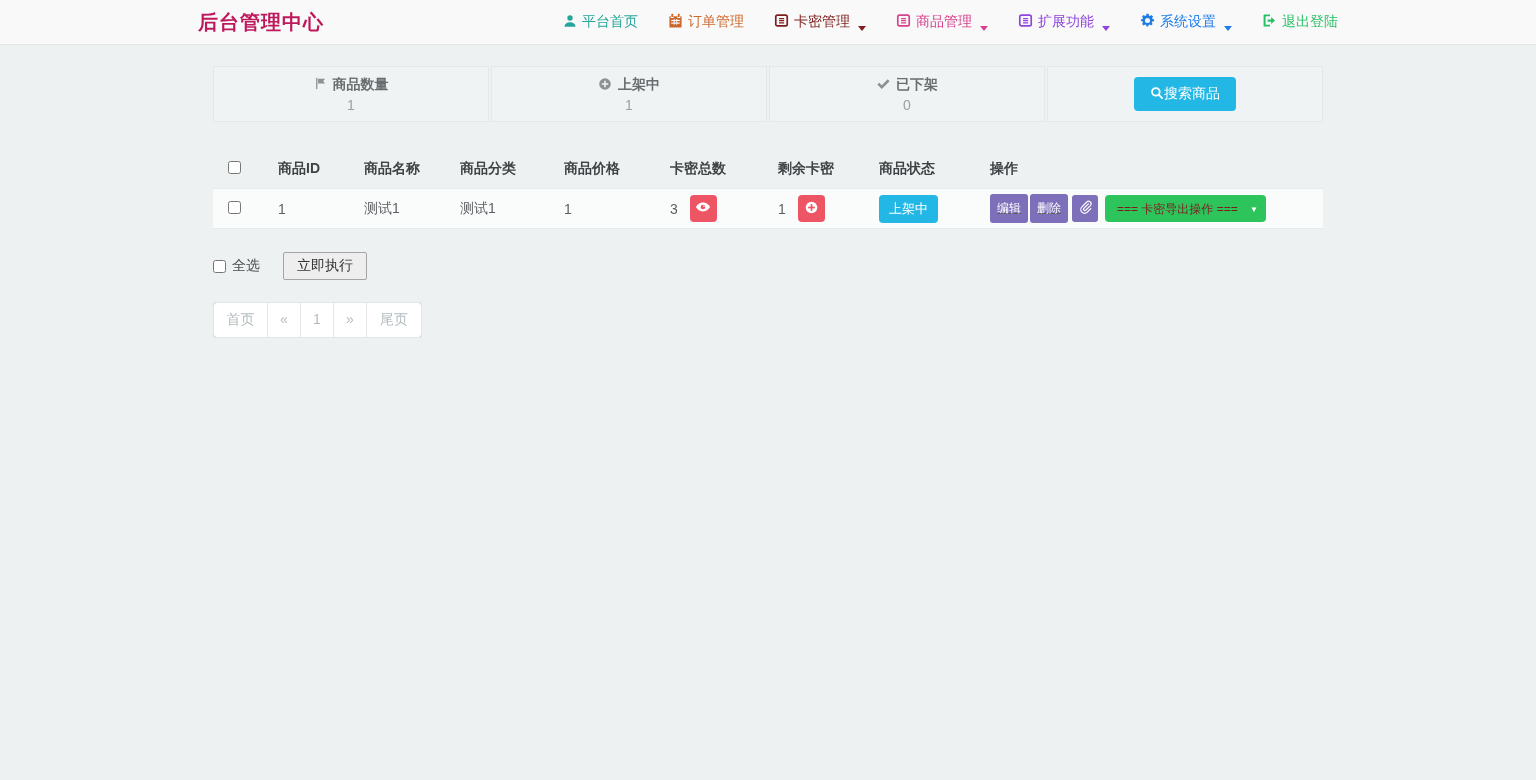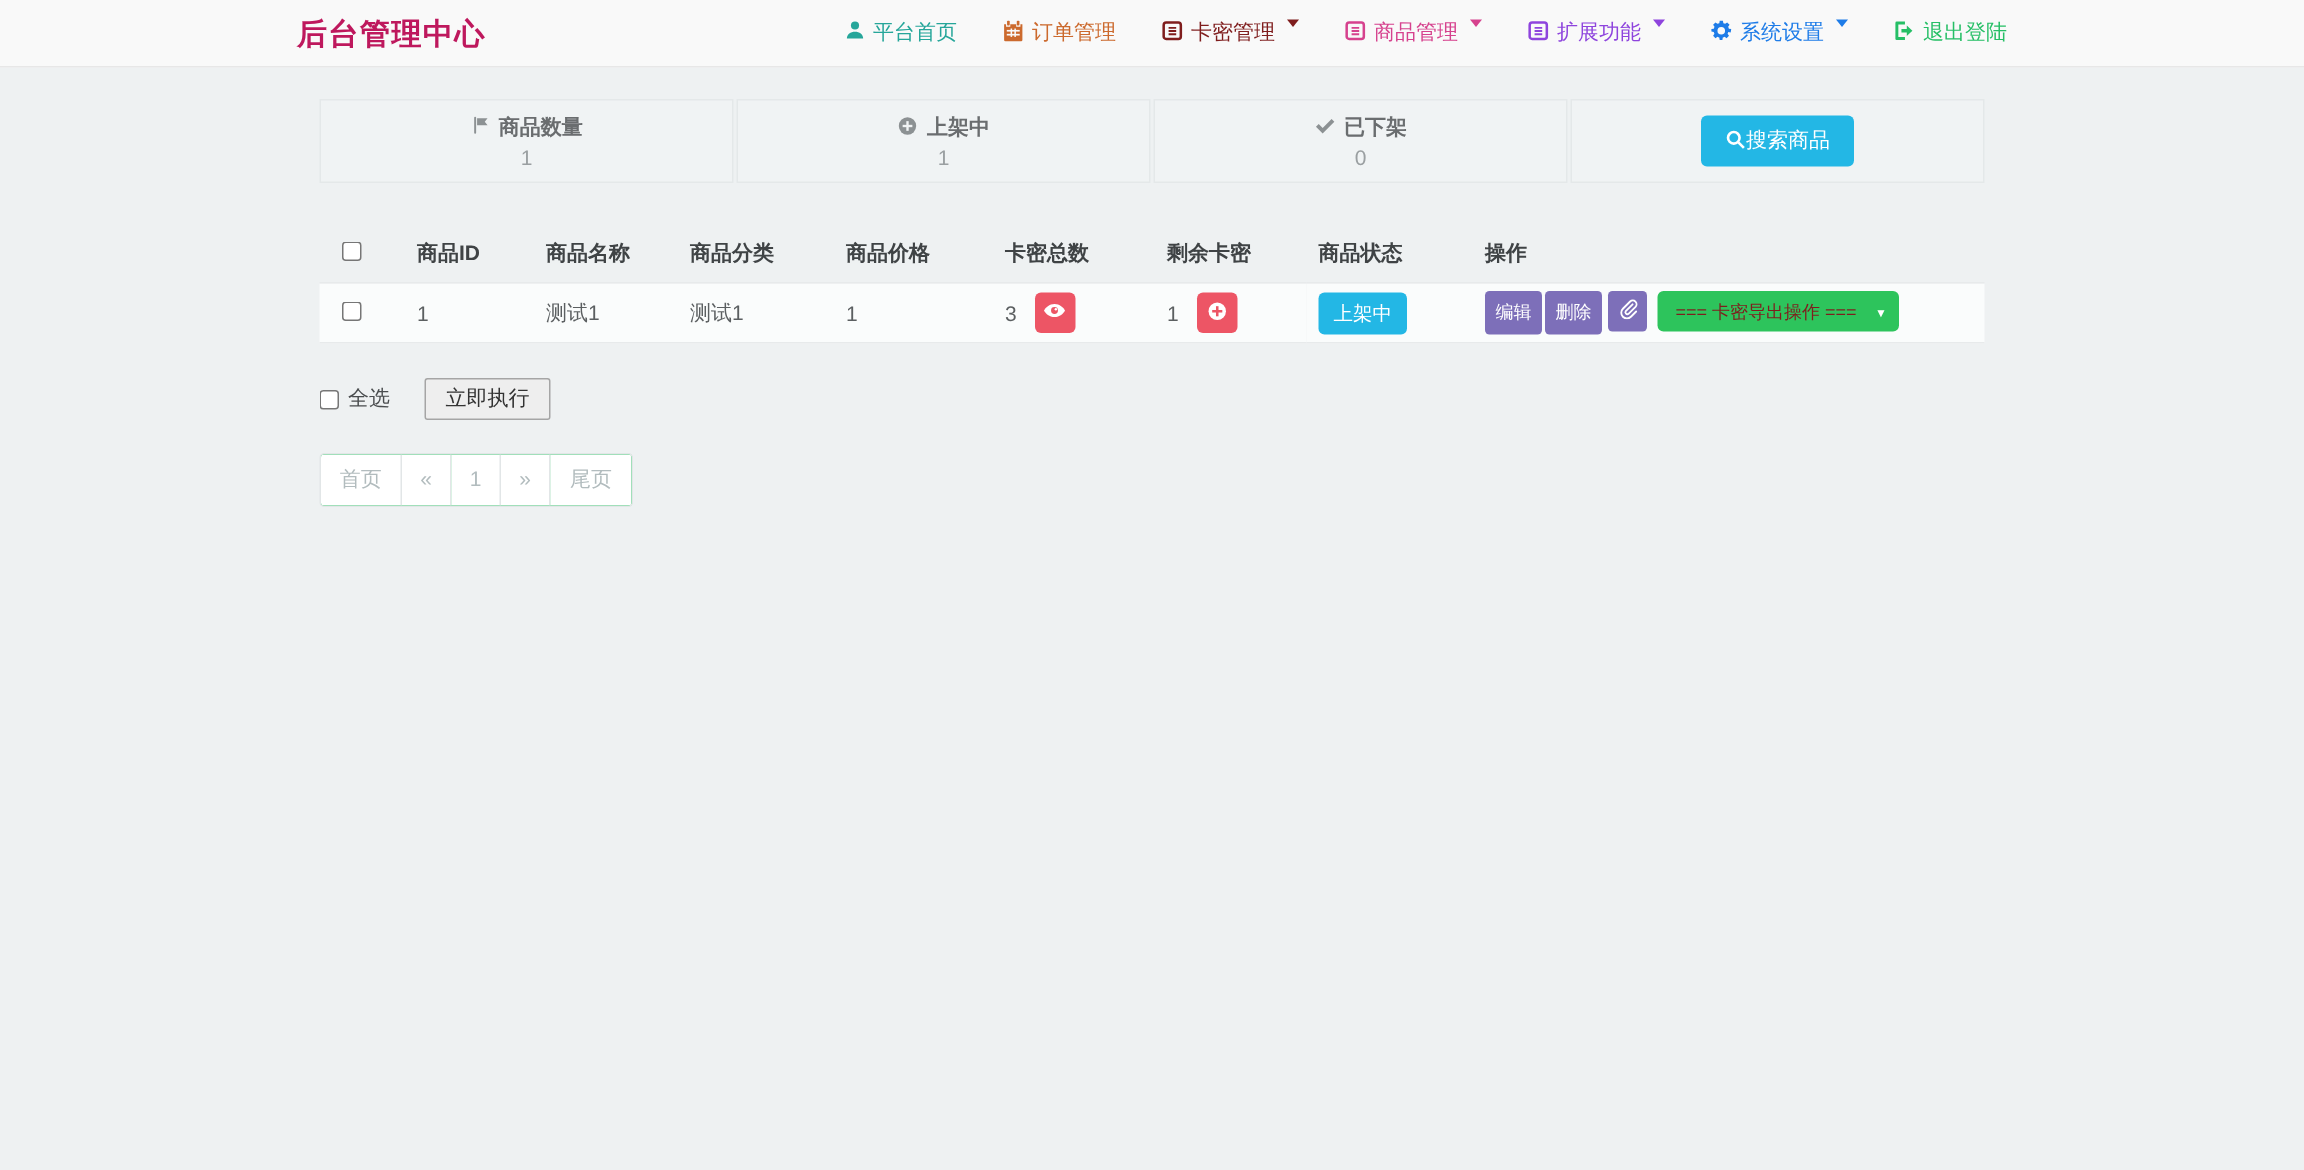--- a/index.html
+++ b/index.html
@@ -11,21 +11,21 @@
     color:#555;
     min-width:1536px;
     height:780px;
     overflow:hidden;
   }
   
   .navbar { height:45px; background:#f9f9f9; border-bottom:1px solid #e7e7e7; }
   .navbar-inner { width:1140px; margin:0 auto; height:100%; display:flex; align-items:center; justify-content:space-between; }
   .brand { font-size:20px; font-weight:bold; color:#be185d; letter-spacing:1px; }
   .nav { display:flex; align-items:center; gap:30px; list-style:none; }
-  .nav-item { display:inline-flex; align-items:flex-start; gap:5px; font-size:14px; cursor:pointer; text-decoration:none; white-space:nowrap; }
+  .nav-item { display:inline-flex; align-items:flex-end; gap:5px; font-size:14px; cursor:pointer; text-decoration:none; white-space:nowrap; }
   .nav-item svg { flex:0 0 auto; }
   .caret { display:inline-block; width:0; height:0; border-left:4px solid transparent; border-right:4px solid transparent; border-top:5px solid currentColor; margin-left:3px; }
   .c-teal   { color:#26a69a; }
   .c-orange2{ color:#cc6a2e; }
   .c-orange { color:#7f1d1d; }
   .c-pink   { color:#d6428e; }
   .c-purple { color:#8e44dd; }
   .c-blue   { color:#1e7ce8; }
   .c-green  { color:#26bf66; }
   
@@ -51,21 +51,21 @@
   tbody td { padding:4px 8px; color:#5b5f61; vertical-align:middle; white-space:nowrap; }
   .cell-flex { display:flex; align-items:center; gap:12px; }
   .icon-btn-red {
     width:27px; height:27px; background:#ed5565; border:none; border-radius:4px;
     display:inline-flex; align-items:center; justify-content:center; cursor:pointer; flex:0 0 auto;
   }
   .badge-blue {
     display:inline-block; background:#23b7e5; color:#fff; font-size:13px;
     padding:5px 10px; border-radius:4px;
   }
-  .actions { display:flex; gap:2px; }
+  .actions { display:flex; align-items:center; gap:2px;text-decoration:underline; }
   .btn-sm-purple {
     background:#7d6fb9; color:#fff; border:none; border-radius:3px;
     font-size:12px; padding:6px 7px; cursor:pointer; white-space:nowrap;
   }
   .btn-clip {
     background:#7d6fb9; border:none; border-radius:3px; width:26px; height:27px;
     display:inline-flex; align-items:center; justify-content:center; cursor:pointer; margin-left:2px;
   }
   .select-green-wrap { position:relative; display:inline-block; margin-left:5px; }
   .select-green {

